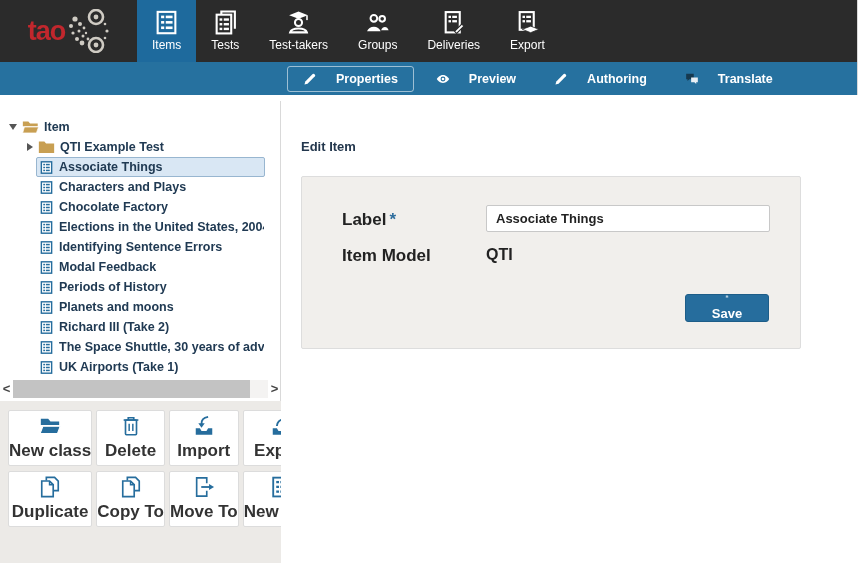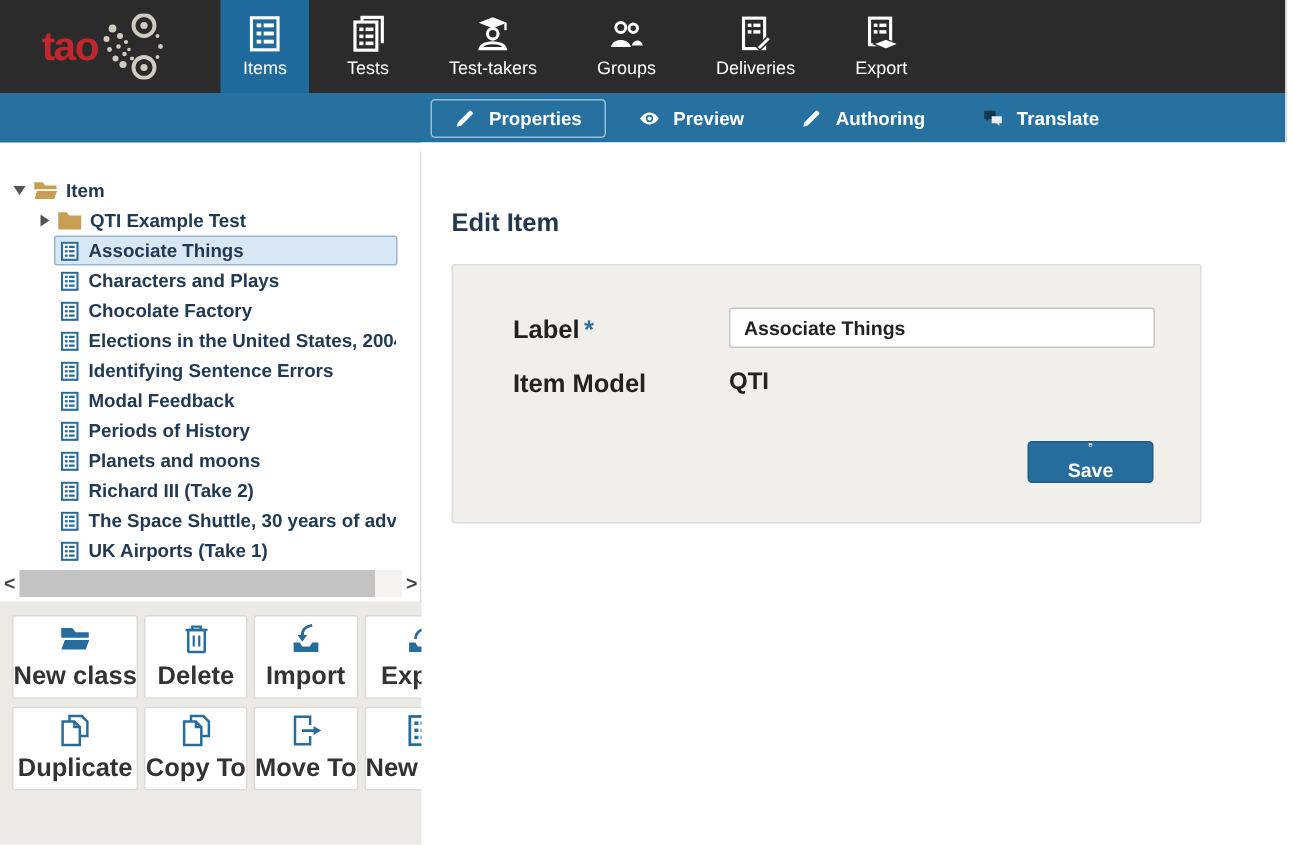--- a/index.html
+++ b/index.html
@@ -4,32 +4,32 @@
 <style>
   * { margin:0; padding:0; box-sizing:border-box; }
   html,body { width:861px; height:563px; }
   body {
     font-family:"Liberation Sans", sans-serif;
     position:relative; background:#fff; overflow:hidden;
     -webkit-font-smoothing:antialiased;
   }
 
   
-  .topnav { position:absolute; top:0; left:0; width:857px; height:62px; background:#2b2b2b; display:flex;gap:10px; }
+  .topnav { position:absolute; top:0; left:0; width:857px; height:62px; background:#2b2b2b; display:flex; }
   .right-gutter { position:absolute; top:0; right:0; width:4px; height:95px; background:#fff; border-left:1px solid #d9d9d9; }
   .logo { width:137px; display:flex; align-items:center; justify-content:center; gap:2px; }
   .logo-text { color:#c1272d; font-size:27px; font-weight:700; letter-spacing:-1px; }
   .nav-item { height:62px; padding:0 15px; display:flex; flex-direction:column; align-items:center; justify-content:center; gap:3px; color:#fff; font-size:12px; cursor:pointer;text-align:right; }
   .nav-item.active { background:#1e6a9d; }
   .nav-item svg { width:25px; height:25px; }
   .nav-label { white-space:nowrap; }
 
   
   .actionbar { position:absolute; top:62px; left:0; width:857px; height:33px; background:#26719f; display:flex; align-items:center; padding-left:287px; }
-  .bar-tab { display:flex; align-items:center; gap:9px; color:#fff; font-size:12.5px; font-weight:700; padding:5px 15px; margin-right:6px; border:1px solid transparent; border-radius:3px; cursor:pointer; white-space:nowrap; }
+  .bar-tab { display:flex; align-items:center; gap:19px; color:#fff; font-size:12.5px; font-weight:700; padding:5px 15px; margin-right:6px; border:1px solid transparent; border-radius:3px; cursor:pointer; white-space:nowrap; }
   .bar-tab.active { border-color:rgba(255,255,255,0.55); }
   .bar-tab svg { width:14px; height:14px; }
 
   
   .sidebar { position:absolute; top:101px; left:0; width:281px; height:468px; background:#fff; border-right:1px solid #d9d9d9; }
   .tree { padding-top:16px; color:#203a53; font-size:12.5px; font-weight:700; }
   .tree-row { height:20px; display:flex; align-items:center; gap:5px; cursor:pointer; }
   .tree-row.root { padding-left:9px; }
   .tree-row.sub  { padding-left:27px; }
   .caret-down { width:0; height:0; border-left:4px solid transparent; border-right:4px solid transparent; border-top:6px solid #555; }
@@ -47,21 +47,21 @@
 
   
   .tiles-panel { position:absolute; top:300px; left:0; width:281px; height:168px; background:#eceae7; padding:9px 8px; }
   .tiles-grid { display:grid; grid-template-columns:repeat(4,1fr); gap:5px 4px; }
   .tile { background:#fff; border:1px solid #dcdcdc; border-radius:2px; height:56px; display:flex; flex-direction:column; align-items:center; justify-content:center; gap:4px; cursor:pointer; }
   .tile svg { width:22px; height:22px; color:#266d9d; }
   .tile-label { font-size:17px; font-weight:700; color:#333; white-space:nowrap; }
 
   
   .main { position:absolute; top:95px; left:281px; width:580px; height:468px; background:#fff; }
-  .page-title { position:absolute; top:44px; left:20px; font-size:17px; font-weight:700; color:#23374d; }
+  .page-title { position:absolute; top:44px; left:20px; font-size:13px; font-weight:700; color:#23374d; }
   .form-panel { position:absolute; top:81px; left:20px; width:500px; height:173px; background:#f1efec; border:1px solid #ddd; border-radius:2px; }
   .field-label { position:absolute; left:40px; font-size:17px; font-weight:700; color:#222; }
   .req { color:#2e6d9d; margin-left:3px; }
   .label-input { position:absolute; left:184px; top:28px; width:284px; height:27px; border:1px solid #c8c8c8; border-radius:2px; background:#fff; padding:0 9px; font-family:"Liberation Sans",sans-serif; font-size:13px; font-weight:700; color:#222; }
   .model-value { position:absolute; left:184px; top:69px; font-size:16px; font-weight:700; color:#222; }
   .save-btn { position:absolute; left:383px; top:117px; width:84px; height:28px; background:#266d9d; border:1px solid #1d5d88; border-radius:3px; color:#fff; display:flex; align-items:center; justify-content:center; gap:8px; font-size:13px; font-weight:700; cursor:pointer;flex-direction:column; }
   .save-btn svg { width:14px; height:14px; }
 </style>
 </head>
 <body>

